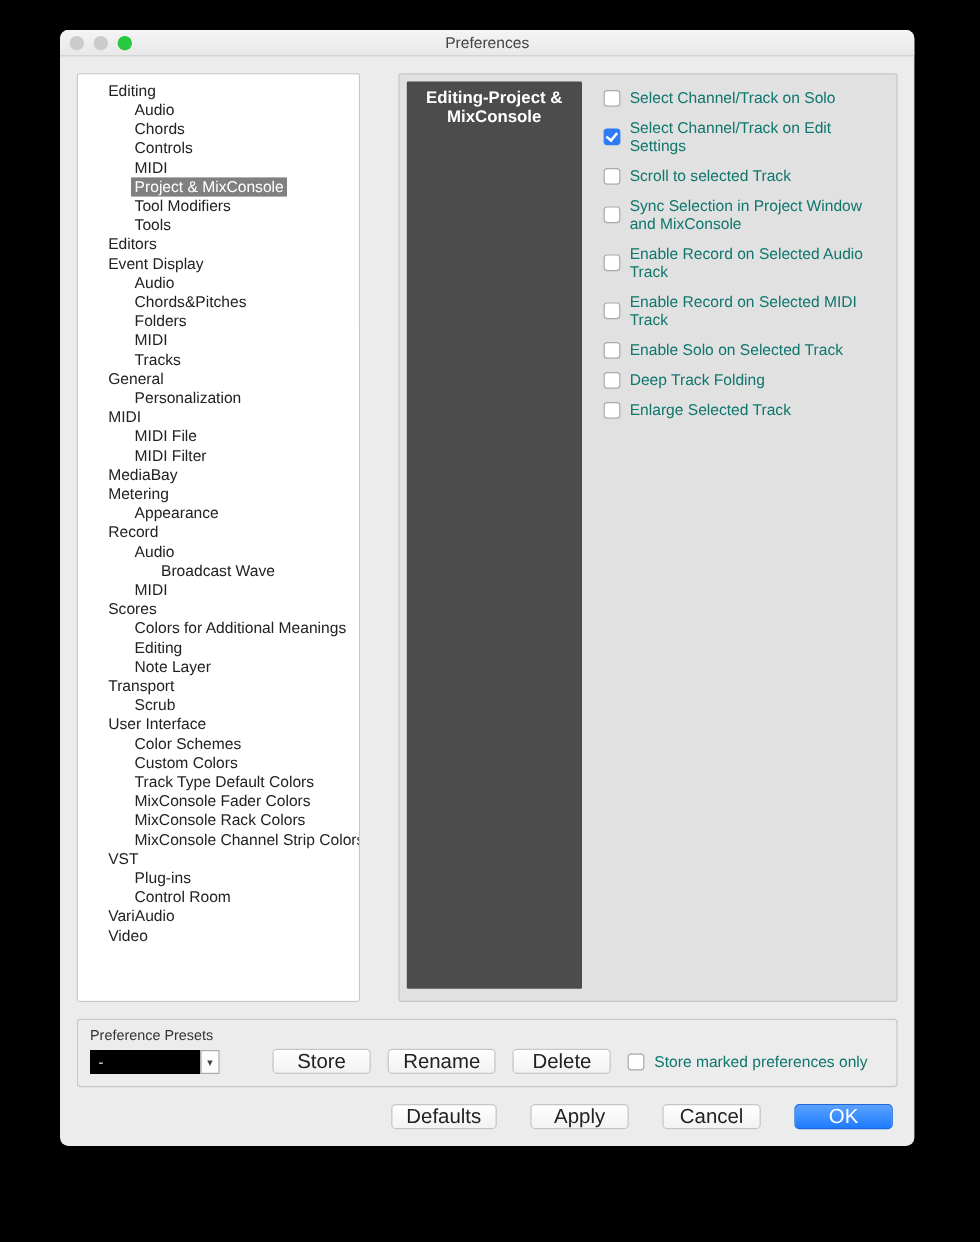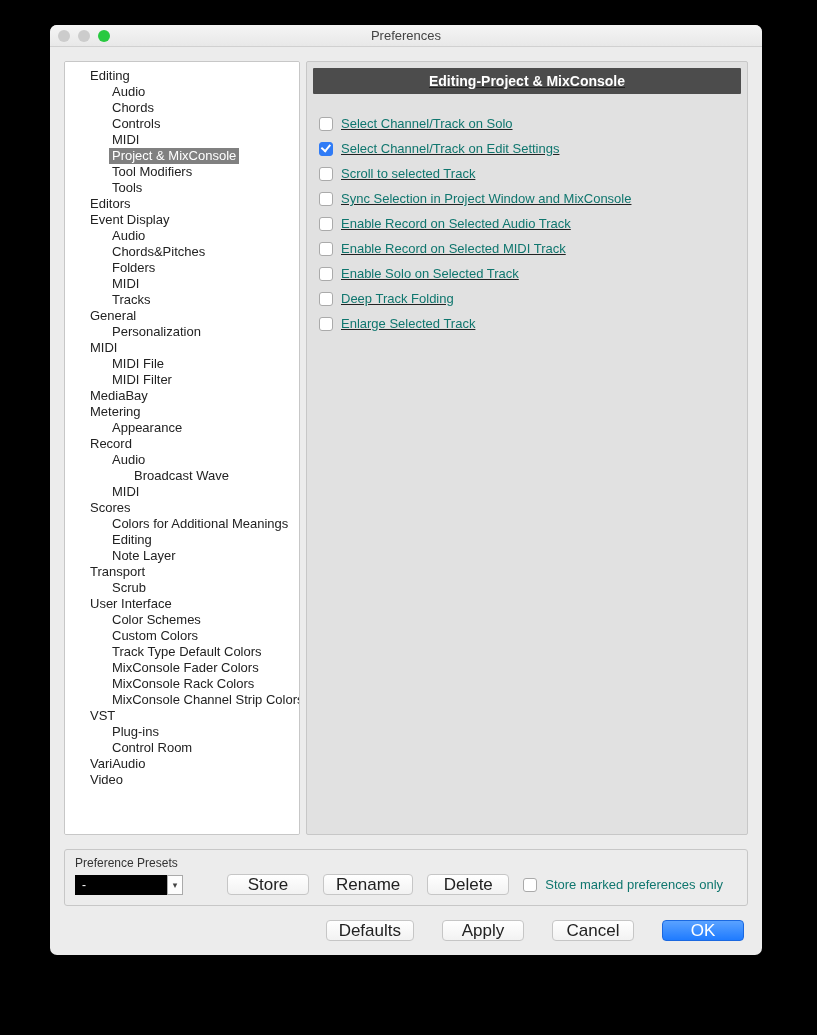--- a/index.html
+++ b/index.html
@@ -52,40 +52,39 @@
     color: #444;
   }
   .body {
     flex: 1;
     padding: 14px 14px 0 14px;
     display: flex;
     flex-direction: column;
   }
   .main-row {
     display: flex;
-    gap: 6px;
+    gap: 32px;
     flex: 1;
     min-height: 0;
-    text-decoration: underline;
   }
   .tree-panel {
     width: 236px;
     background: #fff;
     border: 1px solid #c7c7c7;
     border-radius: 2px;
     padding: 6px 0;
     overflow: auto;
   }
   .content-panel {
     flex: 1;
     background: #e1e1e1;
     border: 1px solid #c7c7c7;
     border-radius: 2px;
     display: flex;
-    flex-direction: column;
+    flex-direction: row;
   }
   .panel-header {
     background: #4c4c4c;
     color: #fff;
     font-weight: bold;
     font-size: 14px;
     text-align: center;
     padding: 5px 0;
     margin: 6px 6px 10px 6px;
     border-radius: 1px;

